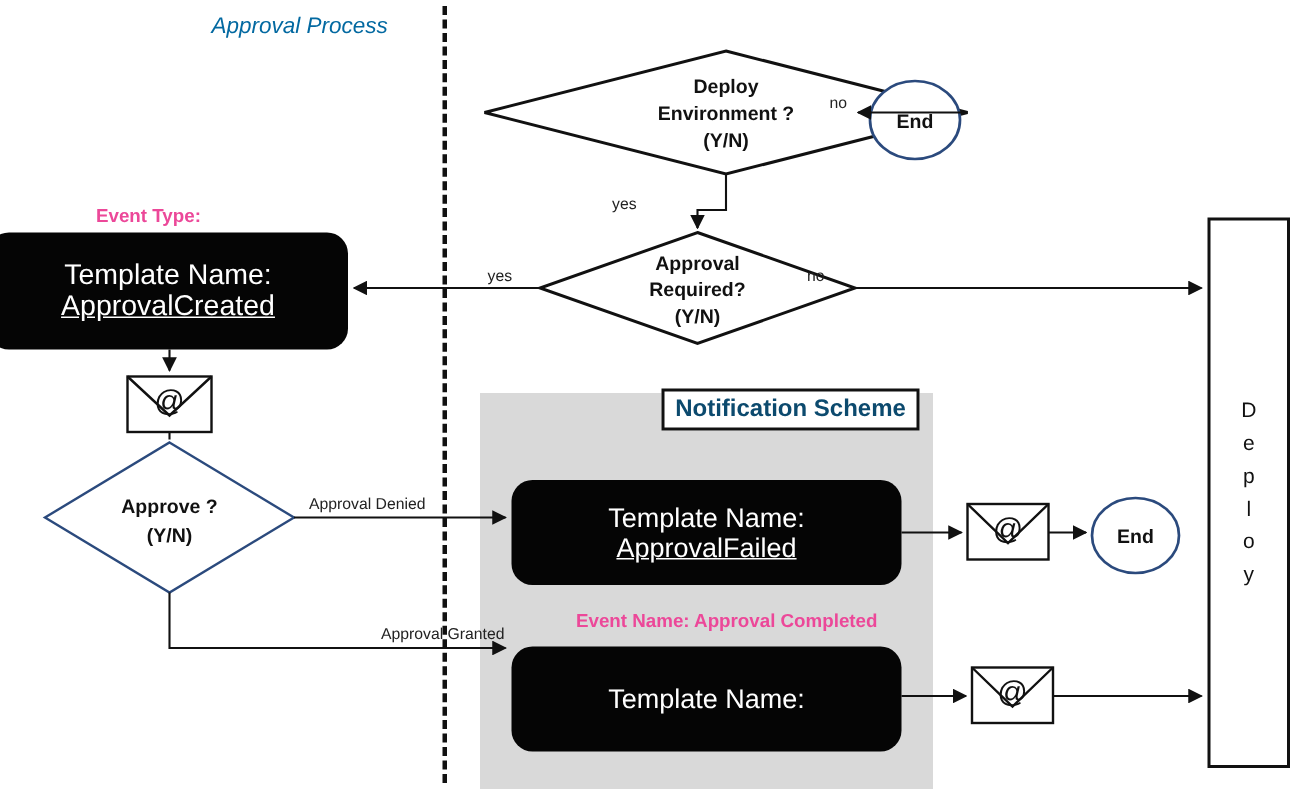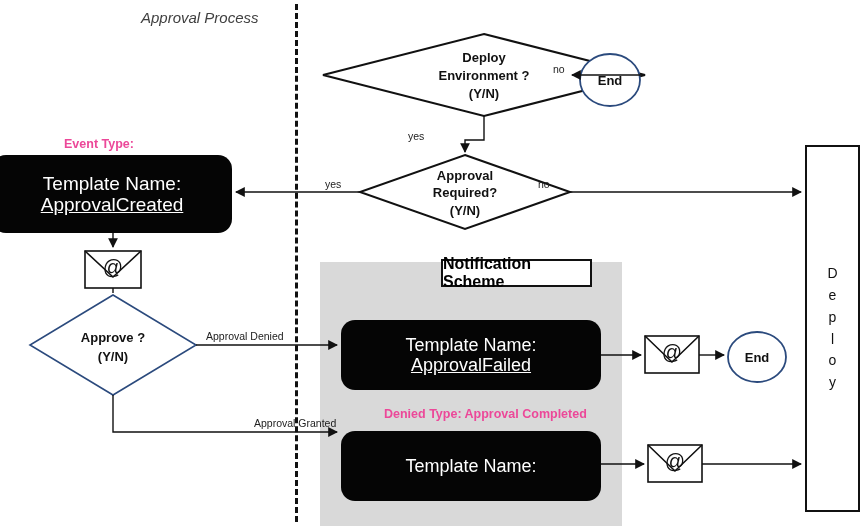--- a/index.html
+++ b/index.html
@@ -9,21 +9,21 @@
     font-family:"Liberation Sans", sans-serif;
     overflow:hidden;
   }
   #stage{position:relative;width:868px;height:526px;}
 
   
   .lane-title{
     position:absolute;
     font-style:italic;
     font-size:15px;
-    color:#404040;
+    color:#0369a1;
     white-space:nowrap;
   }
   #lane-approval{left:141px;top:9px;}
   #lane-application{left:310px;top:9px;}
 
   
   #divider{
     position:absolute;
     left:295px;top:4px;
     width:0;height:518px;
@@ -67,25 +67,25 @@
 
   
   #panel-notification{
     position:absolute;
     left:320px;top:262px;width:302px;height:264px;
     background:#d9d9d9;
   }
   #notif-title-box{
     position:absolute;
     left:441px;top:259px;
-    width:151px;height:28px;
+    width:172px;height:28px;
     background:#ffffff;
     border:2px solid #111;
     display:flex;align-items:center;justify-content:center;
-    font-size:16px;font-weight:bold;color:#000000;
+    font-size:16px;font-weight:bold;color:#0c4a6e;
     box-sizing:border-box;
   }
 
   
   #box-deploy{
     position:absolute;
     left:805px;top:145px;
     width:55px;height:367px;
     background:#ffffff;
     border:2px solid #111;
@@ -202,21 +202,21 @@
   </svg>
 
   <div class="elbl" id="elbl-no-1">no</div>
   <div class="elbl" id="elbl-yes-1">yes</div>
   <div class="elbl" id="elbl-yes-2">yes</div>
   <div class="elbl" id="elbl-no-2">no</div>
   <div class="elbl" id="elbl-denied">Approval Denied</div>
   <div class="elbl" id="elbl-granted">Approval Granted</div>
 
   <div class="lbl" id="lbl-event-type-1">Event Type:</div>
-  <div class="lbl" id="lbl-event-completed">Denied Type: Approval Completed</div>
+  <div class="lbl" id="lbl-event-completed">Event Name: Approval Completed</div>
 
   <div class="tmpl" id="box-approvalcreated">
     <span class="t1">Template Name:</span>
     <span class="t2">ApprovalCreated</span>
   </div>
   <div class="tmpl" id="box-approvalfailed">
     <span class="t1">Template Name:</span>
     <span class="t2">ApprovalFailed</span>
   </div>
   <div class="tmpl" id="box-deploymentreadied">

